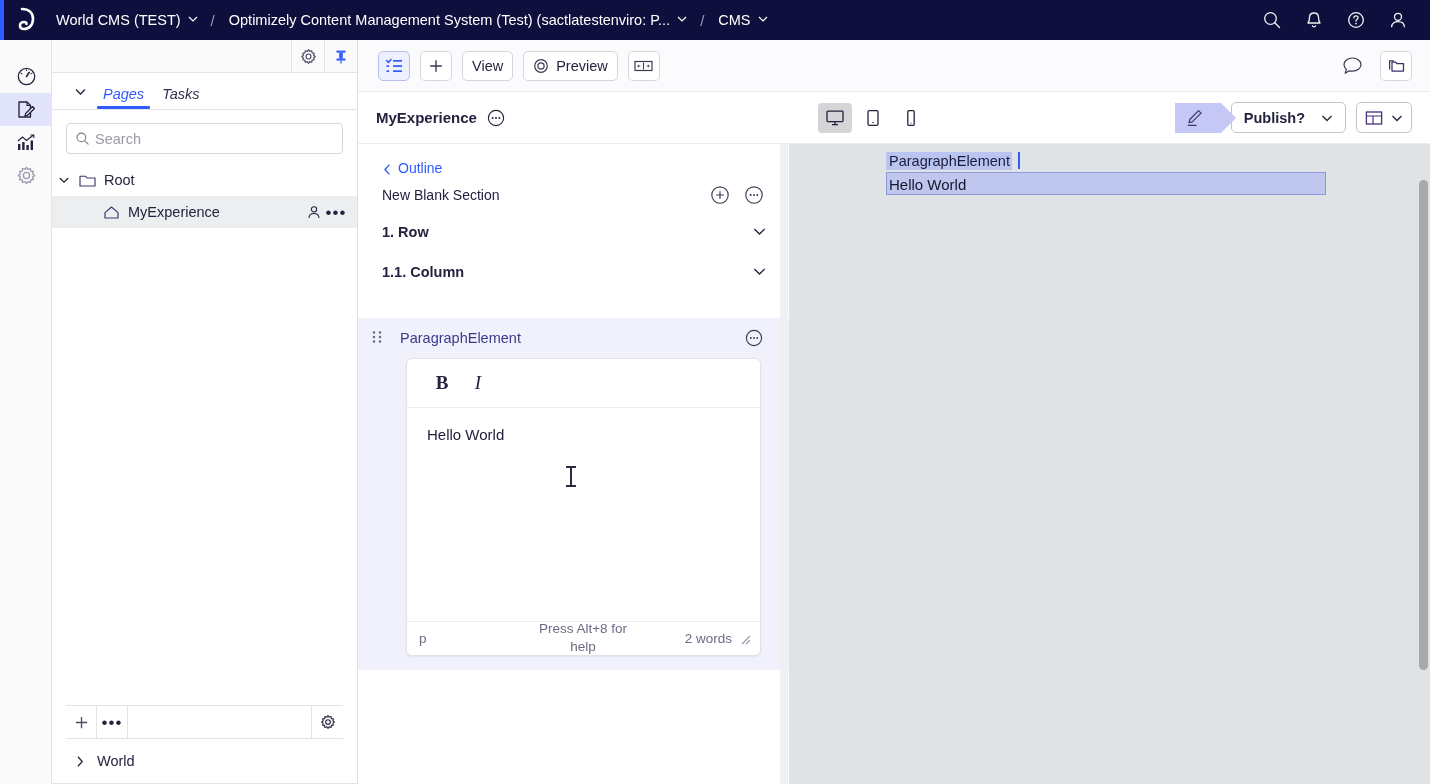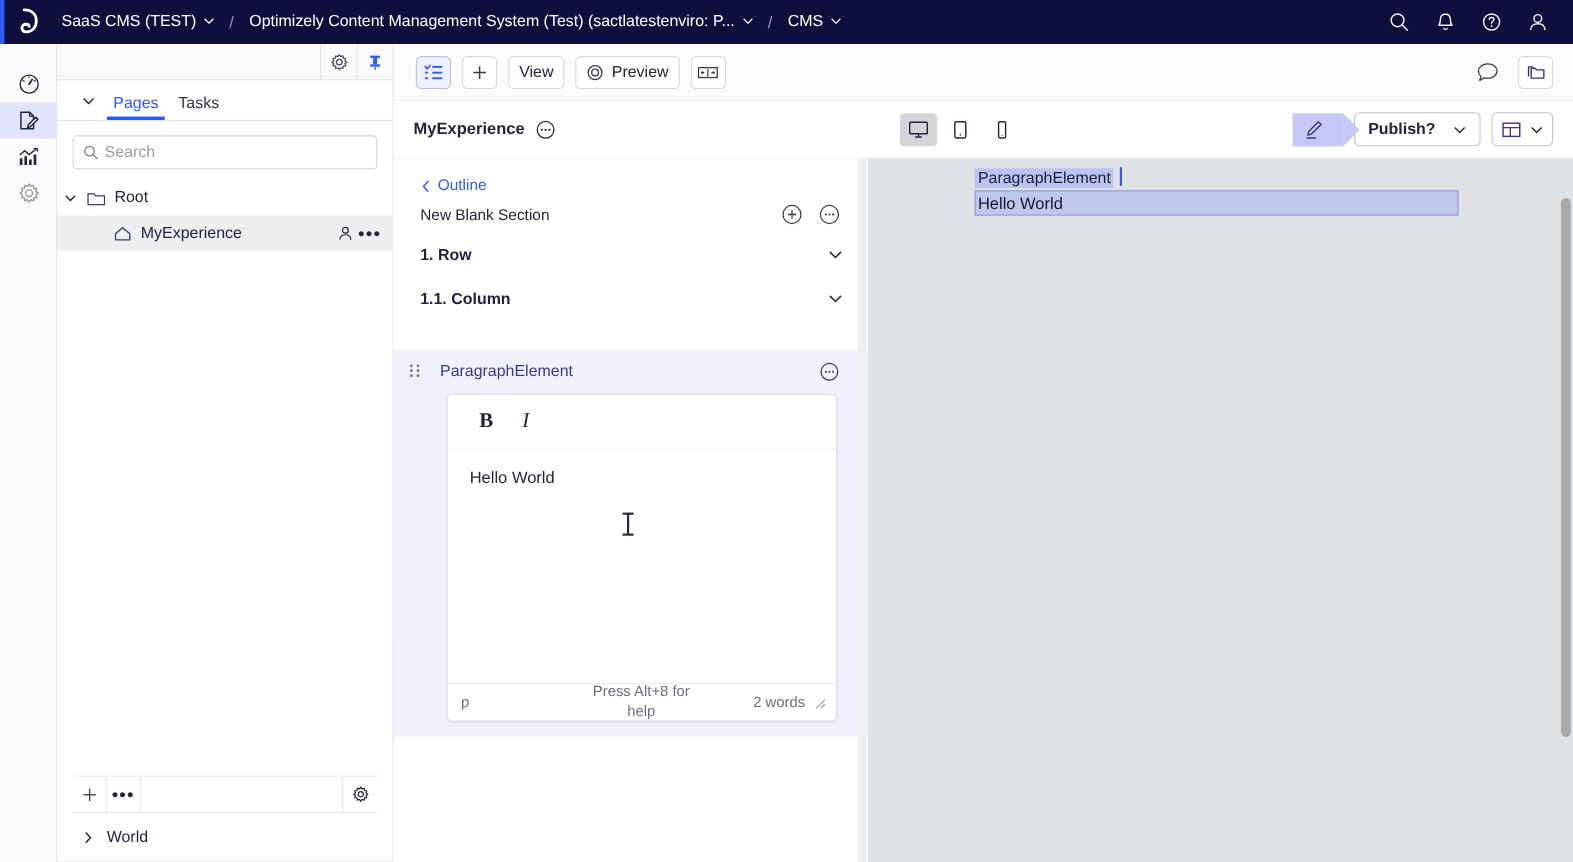--- a/index.html
+++ b/index.html
@@ -81,21 +81,21 @@
     cursor: pointer;
   }
   .sb-tabs {
     height: 37px; display: flex; align-items: flex-end; gap: 0;
     border-bottom: 1px solid #e3e3e8;
     padding-left: 14px;
   }
   .sb-collapse { width: 28px; height: 36px; display: flex; align-items: center; justify-content: center; cursor: pointer; }
   .sb-tab {
     font-size: 14.5px; padding: 0 9px 7px 9px; cursor: pointer;
-    color: #303050; position: relative;
+    color: #303050; position: relative; font-style: italic;
   }
   .sb-tab.active { color: #2f5bff; font-weight: 400; }
   .sb-tab.active::after {
     content: ""; position: absolute; left: 3px; right: 3px; bottom: 0;
     height: 3px; background: #2f5bff; border-radius: 1px;
   }
   .sb-search-wrap { padding: 13px 14px 10px 14px; }
   .sb-search {
     height: 31px; border: 1px solid #d6d6de; border-radius: 4px;
     display: flex; align-items: center; padding: 0 8px; gap: 3px;
@@ -304,21 +304,21 @@
 <body>
 
 <div class="topbar">
   <div class="logo-cell">
     <svg class="logo-glyph" viewBox="0 0 26 26">
       <path d="M9 2 C16 2 20 6 20 12 C20 18 16 22 11 22 C8.5 22 7 20.5 7 18.5 C7 16.5 8.5 15 11 15 C12.5 15 13.5 15.8 13.5 17" fill="none" stroke="#ffffff" stroke-width="2.6" stroke-linecap="round"></path>
     </svg>
   </div>
   <div class="crumbs">
     <div class="crumb">
-      <span>SaaS CMS (TEST)</span>
+      <span>World CMS (TEST)</span>
       <span class="chev">
           <svg width="10" height="10" viewBox="0 0 10 10">
             <path d="M1 3 L5 7 L9 3" fill="none" stroke="#ffffff" stroke-width="1.2"></path>
           </svg>
         </span>
     </div>
     <span class="crumb-sep">/</span>
     <div class="crumb">
       <span>Optimizely Content Management System (Test) (sactlatestenviro: P...</span>
       <span class="chev">

